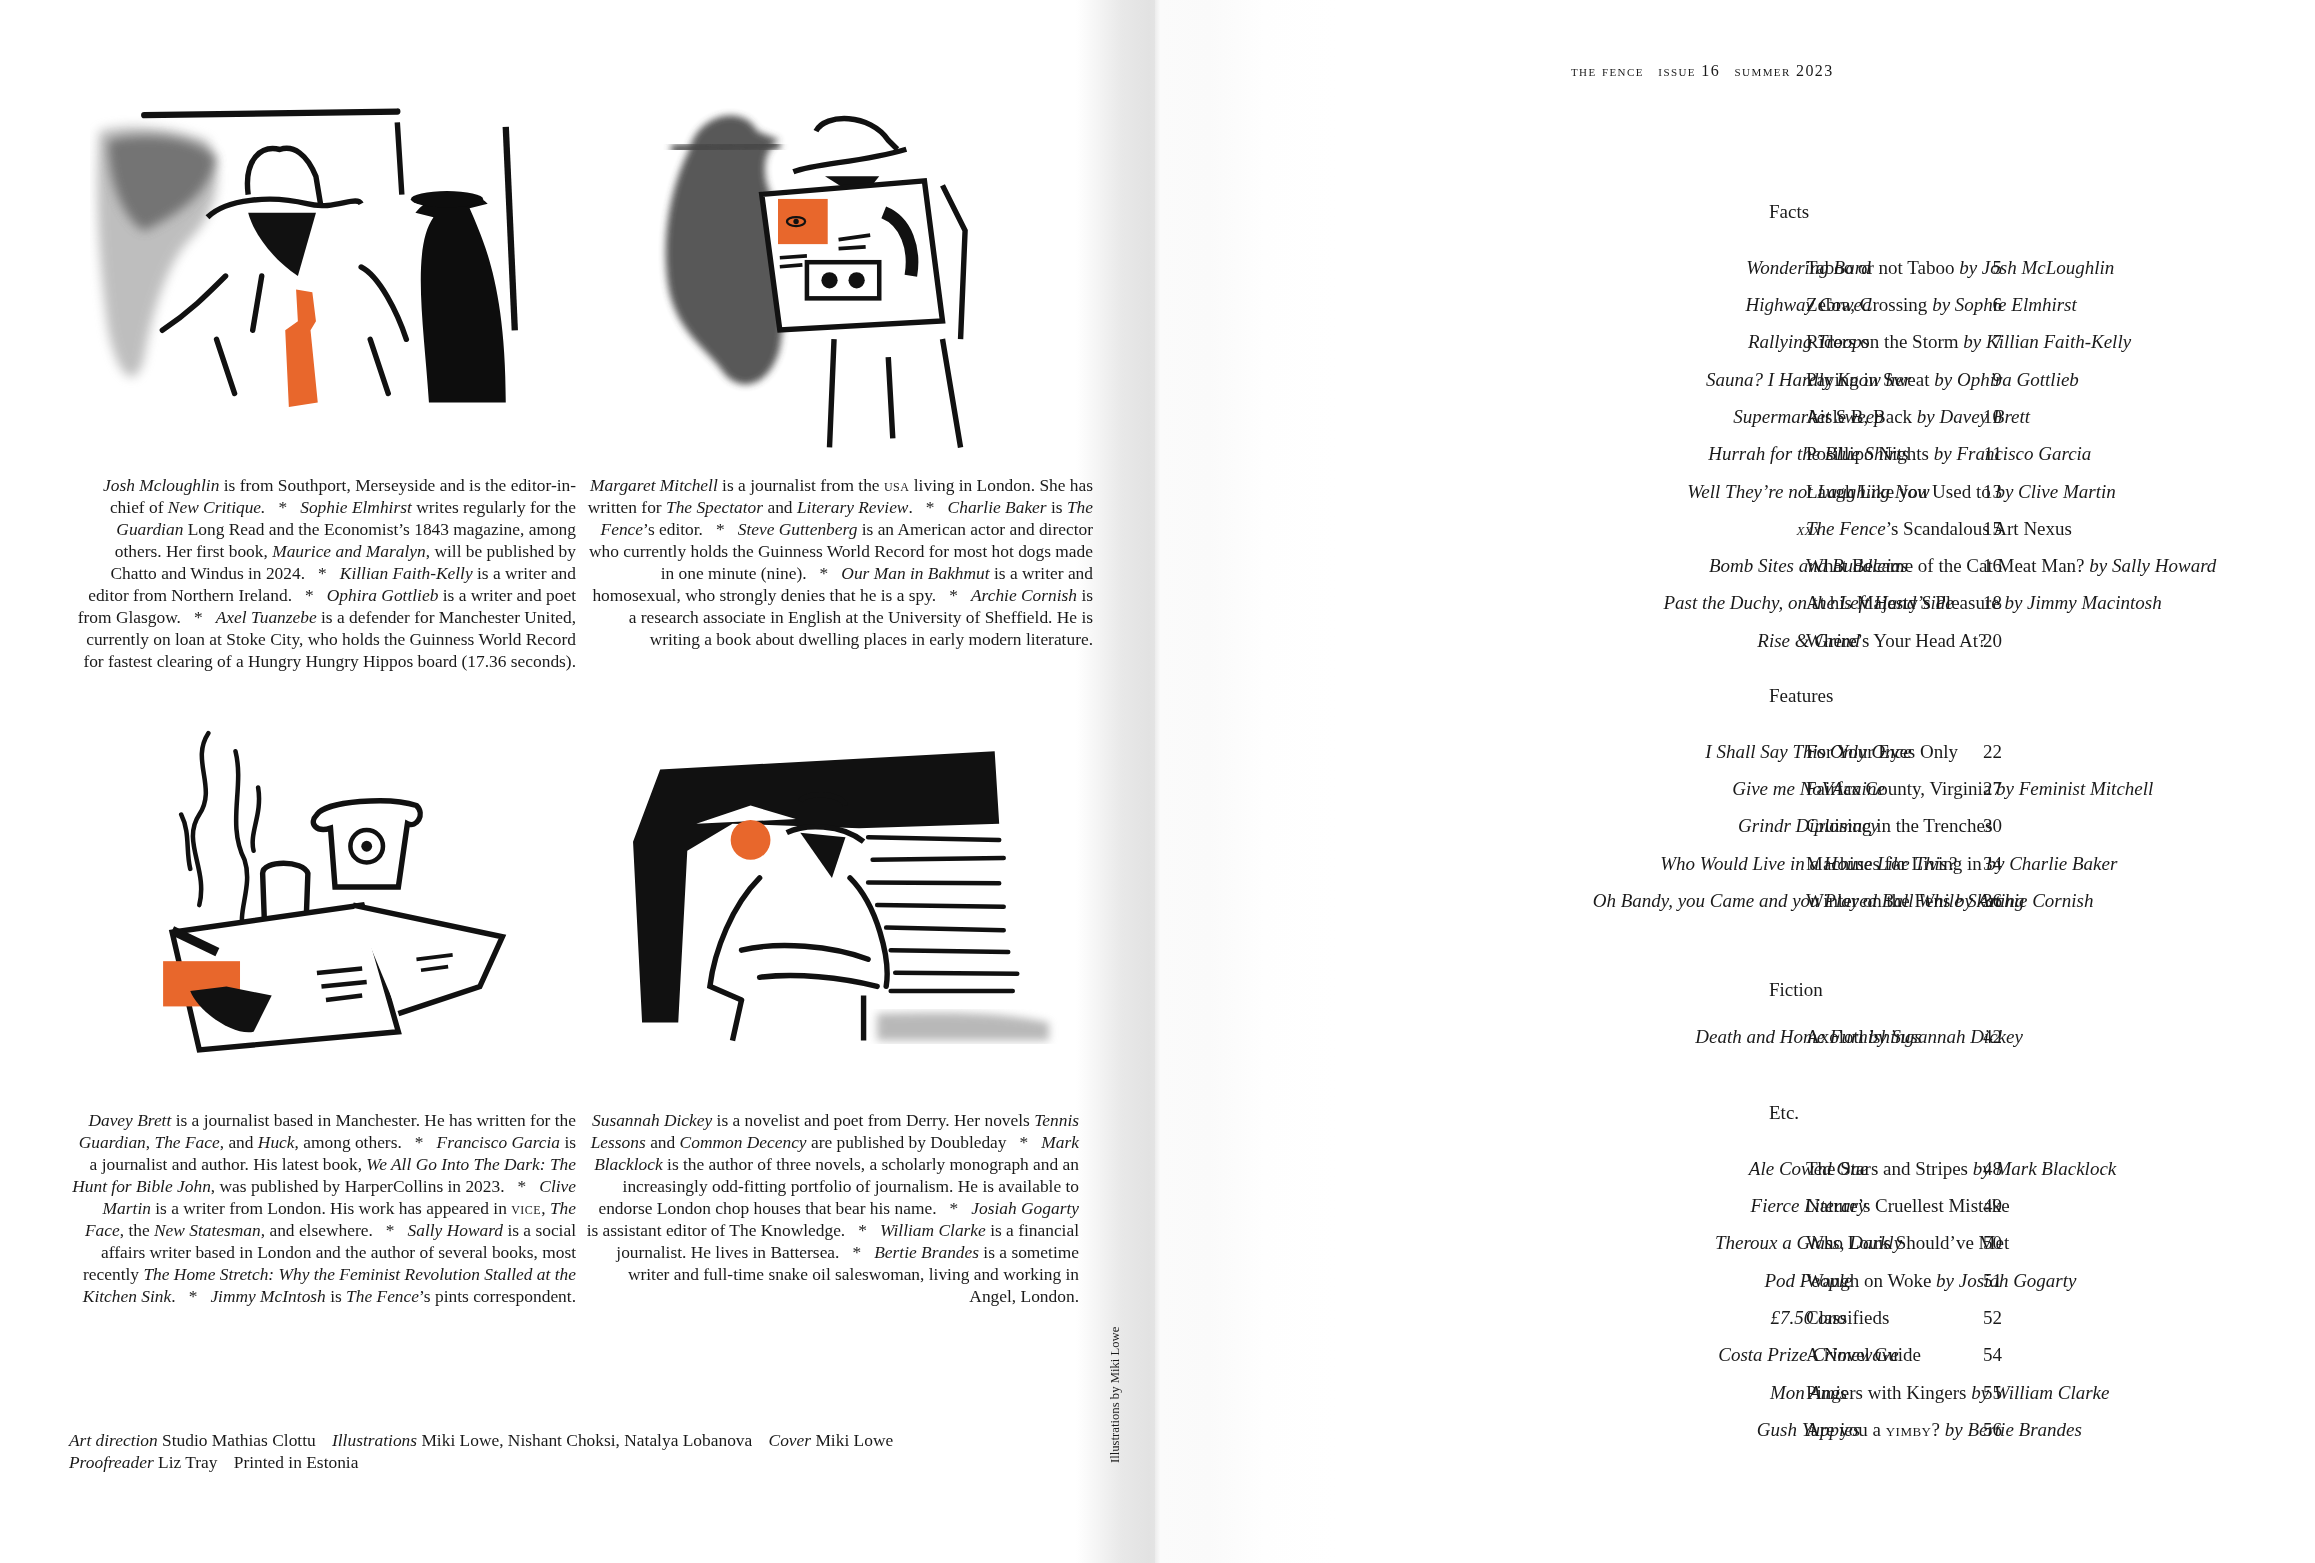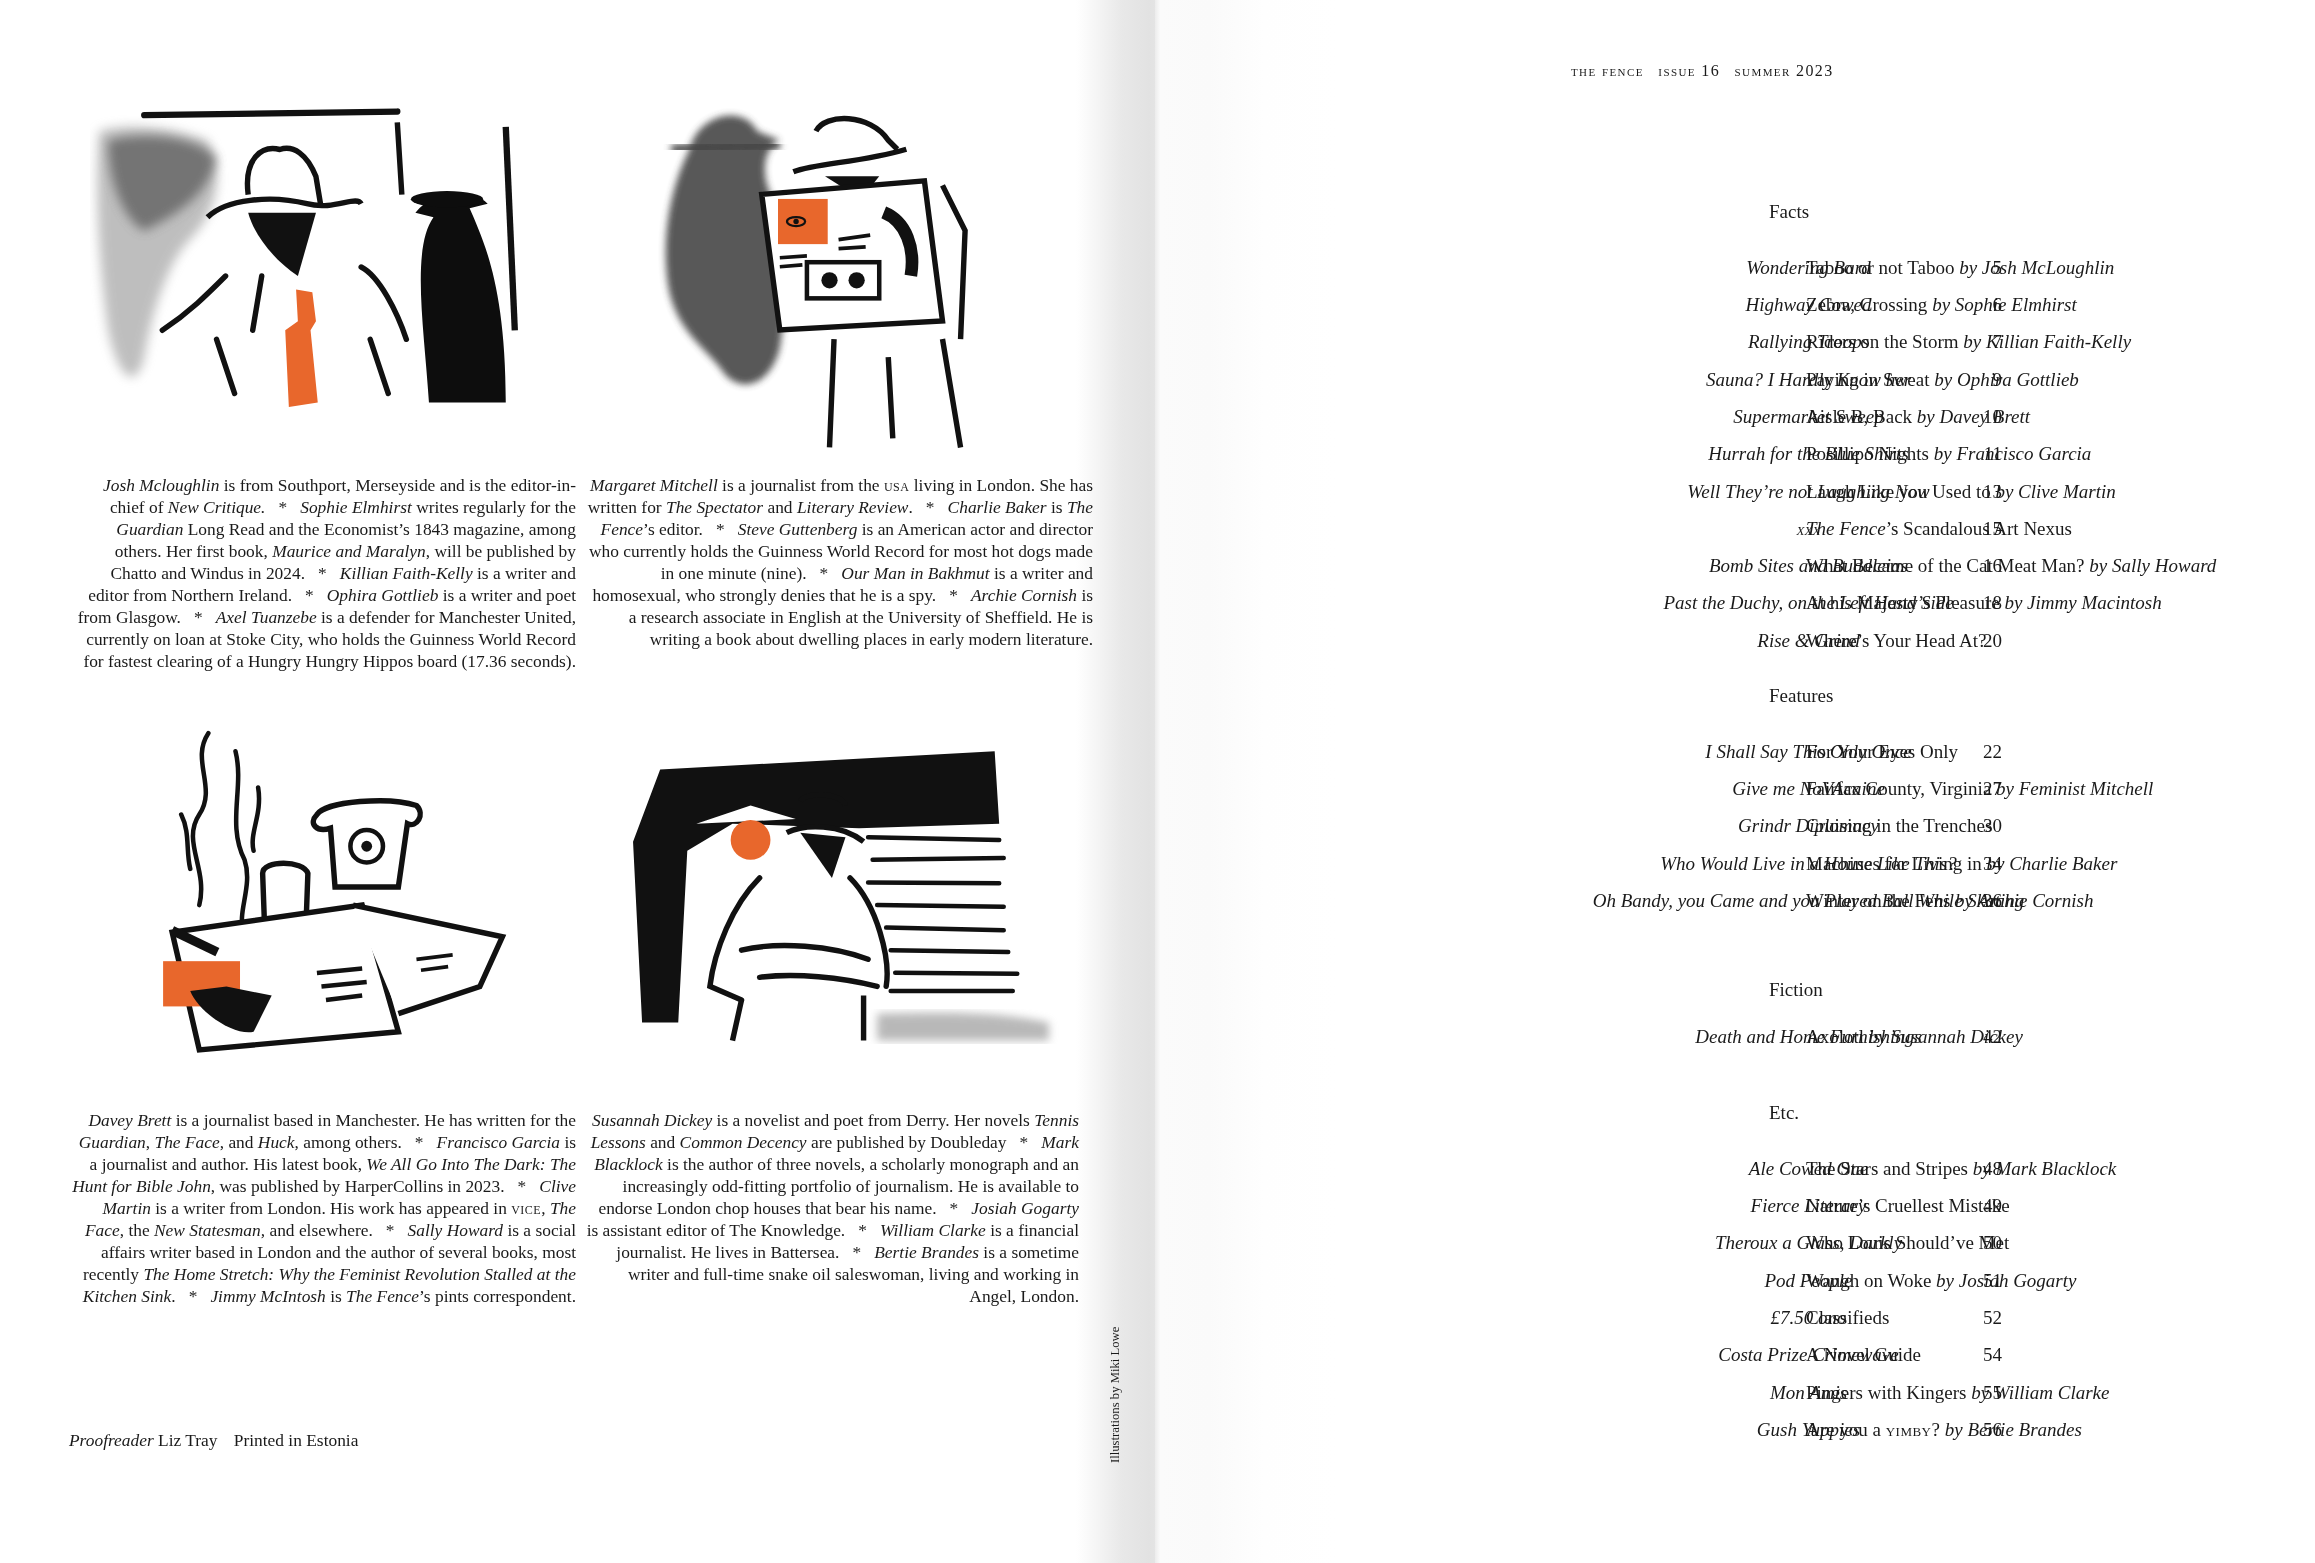--- a/index.html
+++ b/index.html
@@ -155,20 +155,21 @@
     <path d="M130 275 L120 320 M265 270 L265 320" stroke="#111" stroke-width="6"></path>
   </svg>
 </div>
 
 <div class="bio" style="left:69px; top:474px;"><i>Josh Mcloughlin</i><span> is from Southport, Merseyside and is the editor-in-chief of </span><i>New Critique.</i><span>  *  </span><i>Sophie Elmhirst</i><span> writes regularly for the </span><i>Guardian</i><span> Long Read and the Economist’s 1843 magazine, among others. Her first book, </span><i>Maurice and Maralyn</i><span>, will be published by Chatto and Windus in 2024.  *  </span><i>Killian Faith-Kelly</i><span> is a writer and editor from Northern Ireland.  *  </span><i>Ophira Gottlieb</i><span> is a writer and poet from Glasgow.  *  </span><i>Axel Tuanzebe</i><span> is a defender for Manchester United, currently on loan at Stoke City, who holds the Guinness World Record for fastest clearing of a Hungry Hungry Hippos board (17.36 seconds).</span></div>
 <div class="bio" style="left:586px; top:474px; width:507px;"><i>Margaret Mitchell</i><span> is a journalist from the </span><span class="sc">USA</span><span> living in London. She has written for </span><i>The Spectator</i><span> and </span><i>Literary Review</i><span>.  *  </span><i>Charlie Baker</i><span> is </span><i>The Fence</i><span>’s editor.  *  </span><i>Steve Guttenberg</i><span> is an American actor and director who currently holds the Guinness World Record for most hot dogs made in one minute (nine).  *  </span><i>Our Man in Bakhmut</i><span> is a writer and homosexual, who strongly denies that he is a spy.  *  </span><i>Archie Cornish</i><span> is a research associate in English at the University of Sheffield. He is writing a book about dwelling places in early modern literature.</span></div>
 <div class="bio" style="left:69px; top:1109px;"><i>Davey Brett</i><span> is a journalist based in Manchester. He has written for the </span><i>Guardian</i><span>, </span><i>The Face</i><span>, and </span><i>Huck</i><span>, among others.  *  </span><i>Francisco Garcia</i><span> is a journalist and author. His latest book, </span><i>We All Go Into The Dark: The Hunt for Bible John</i><span>, was published by HarperCollins in 2023.  *  </span><i>Clive Martin</i><span> is a writer from London. His work has appeared in </span><span class="sc">VICE</span><span>, </span><i>The Face</i><span>, the </span><i>New Statesman,</i><span> and elsewhere.  *  </span><i>Sally Howard</i><span> is a social affairs writer based in London and the author of several books, most recently </span><i>The Home Stretch: Why the Feminist Revolution Stalled at the Kitchen Sink</i><span>.  *  </span><i>Jimmy McIntosh</i><span> is </span><i>The Fence</i><span>’s pints correspondent.</span></div>
 <div class="bio" style="left:586px; top:1109px; width:493px;"><i>Susannah Dickey</i><span> is a novelist and poet from Derry. Her novels </span><i>Tennis Lessons</i><span> and </span><i>Common Decency</i><span> are published by Doubleday  *  </span><i>Mark Blacklock</i><span> is the author of three novels, a scholarly monograph and an increasingly odd-fitting portfolio of journalism. He is available to endorse London chop houses that bear his name.  *  </span><i>Josiah Gogarty</i><span> is assistant editor of The Knowledge.  *  </span><i>William Clarke</i><span> is a financial journalist. He lives in Battersea.  *  </span><i>Bertie Brandes</i><span> is a sometime writer and full-time snake oil saleswoman, living and working in Angel, London.</span></div>
 
 <div class="credits">
+  <div id="credits-line1"><i>Art direction </i><span>Studio Mathias Clottu</span><span class="gap"></span><i>Illustrations </i><span>Miki Lowe, Nishant Choksi, Natalya Lobanova</span><span class="gap"></span><i>Cover </i><span>Miki Lowe</span></div>
   <div id="credits-line2"><i>Proofreader </i><span>Liz Tray</span><span class="gap"></span><span>Printed in Estonia</span></div>
 </div>
 
 <div class="spine-credit">Illustrations by Miki Lowe</div>
 
 <div class="running-head">
   <span>THE FENCE</span><span class="sep"></span><span>ISSUE 16</span><span class="sep"></span><span>SUMMER 2023</span>
 </div>
 
 <div id="toc">

